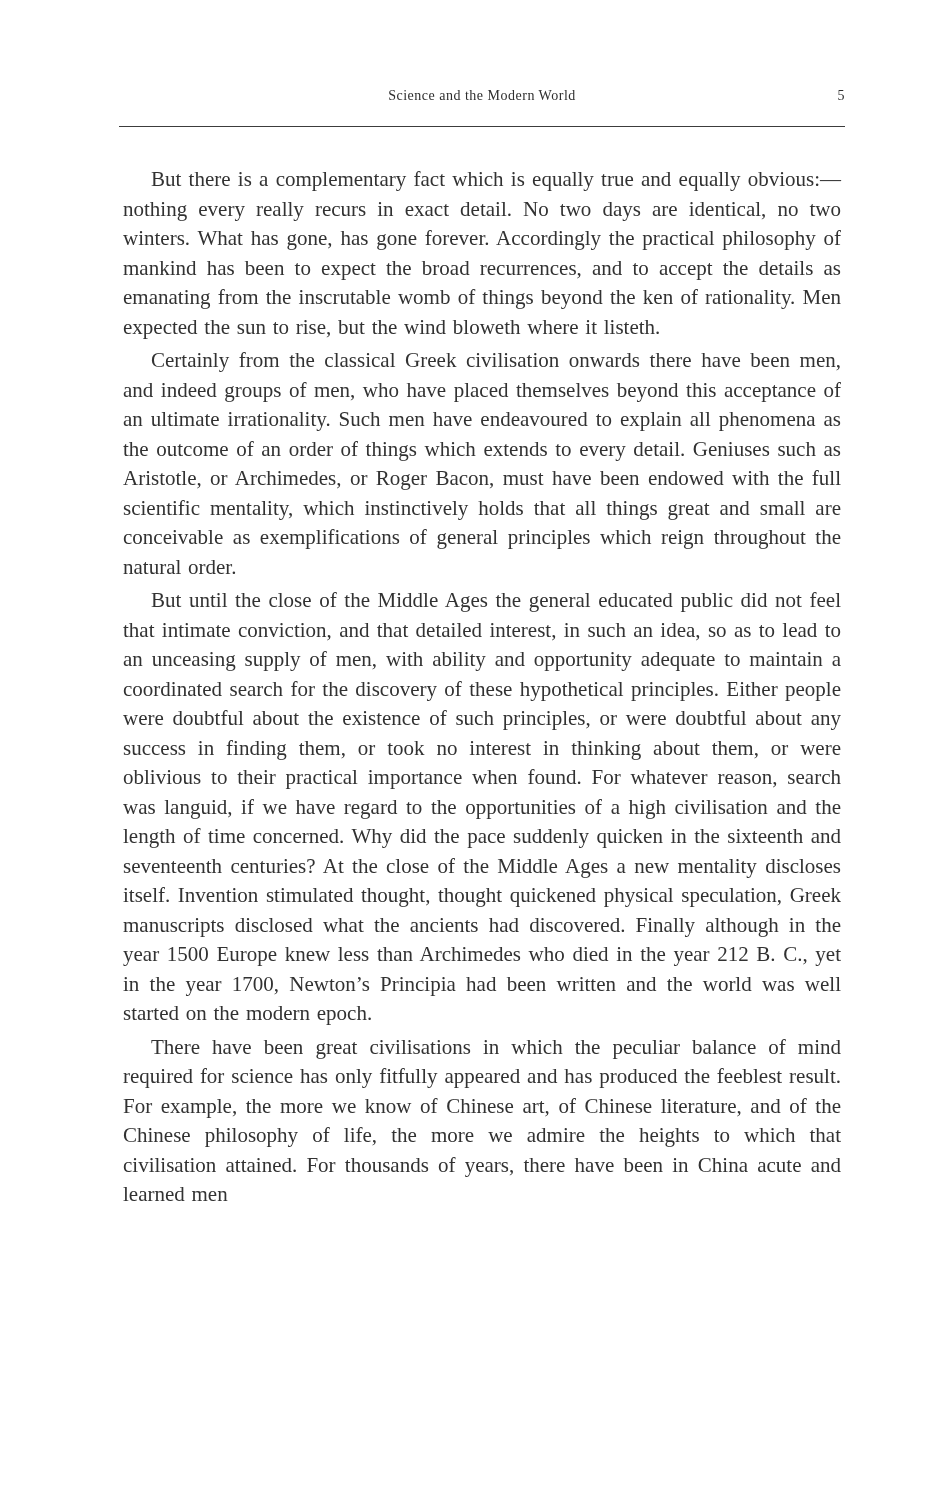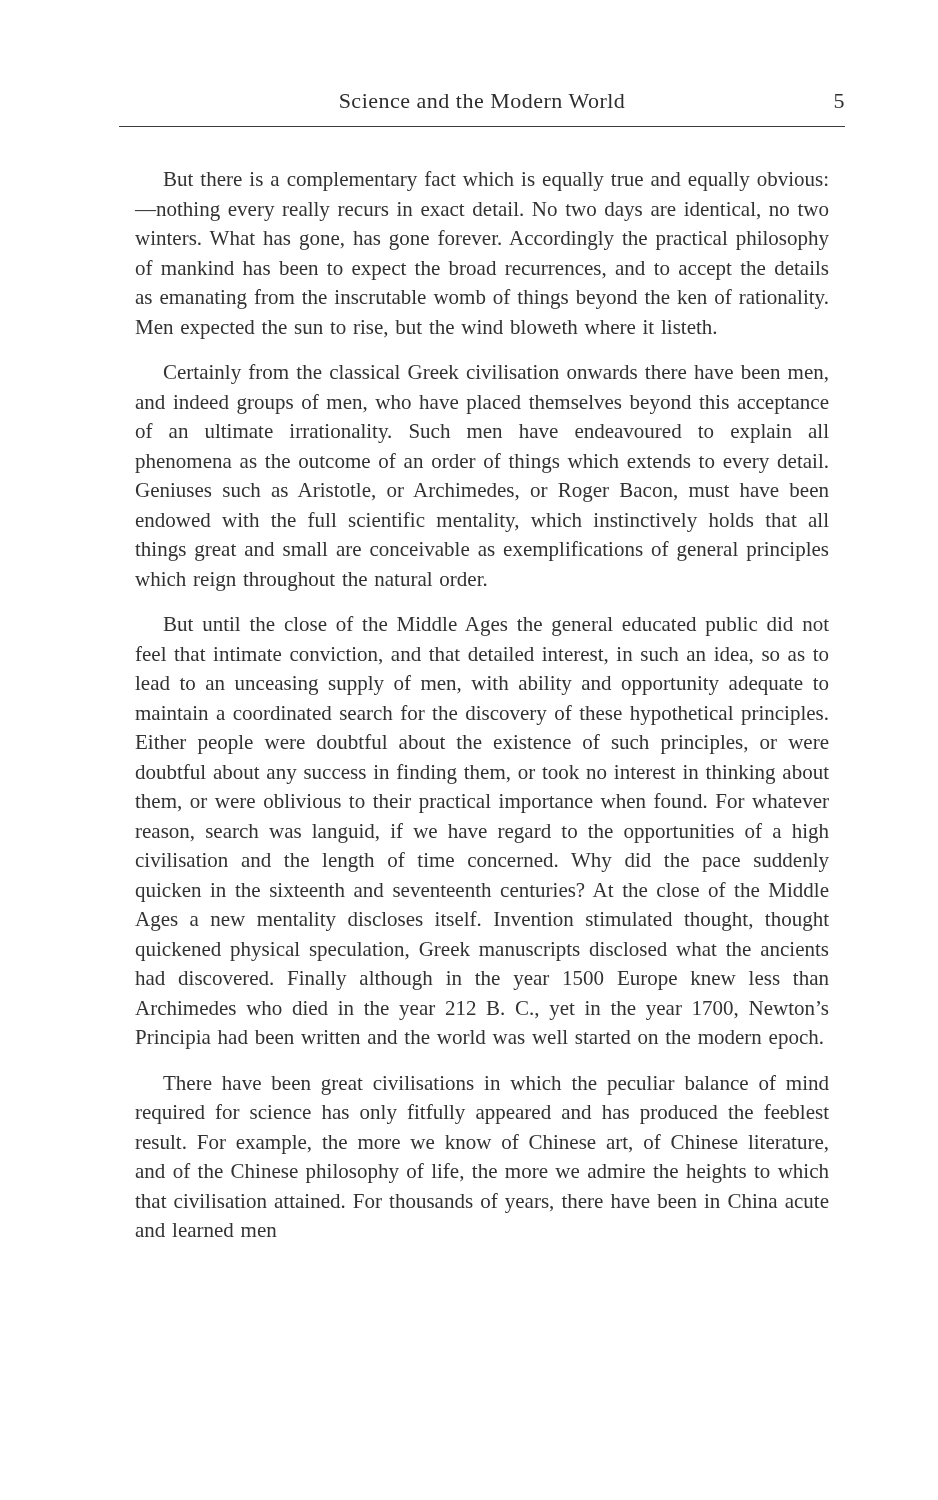--- a/index.html
+++ b/index.html
@@ -20,21 +20,21 @@
   .content {
     position: absolute;
     left: 119px;
     top: 88px;
     width: 726px;
   }
   .page-header {
     position: relative;
     width: 100%;
     height: 30px;
-    font-size: 22px;
+    font-size: 14px;
     letter-spacing: 0.5px;
   }
   .page-header .title {
     display: block;
     text-align: center;
   }
   .page-header .pagenum {
     position: absolute;
     right: 0;
     top: 0;
@@ -47,21 +47,21 @@
     width: 100%;
   }
   .body-text {
     margin-top: 38px;
     font-size: 21px;
     line-height: 29.5px;
     text-align: justify;
     color: #323232;
   }
   .body-text p {
-    margin: 16px;
+    margin: 4px;
     padding: 0;
     text-indent: 28px;
     word-spacing: 1.5px;
   }
   .italic {
   }
 </style>
 </head>
 <body>
 

